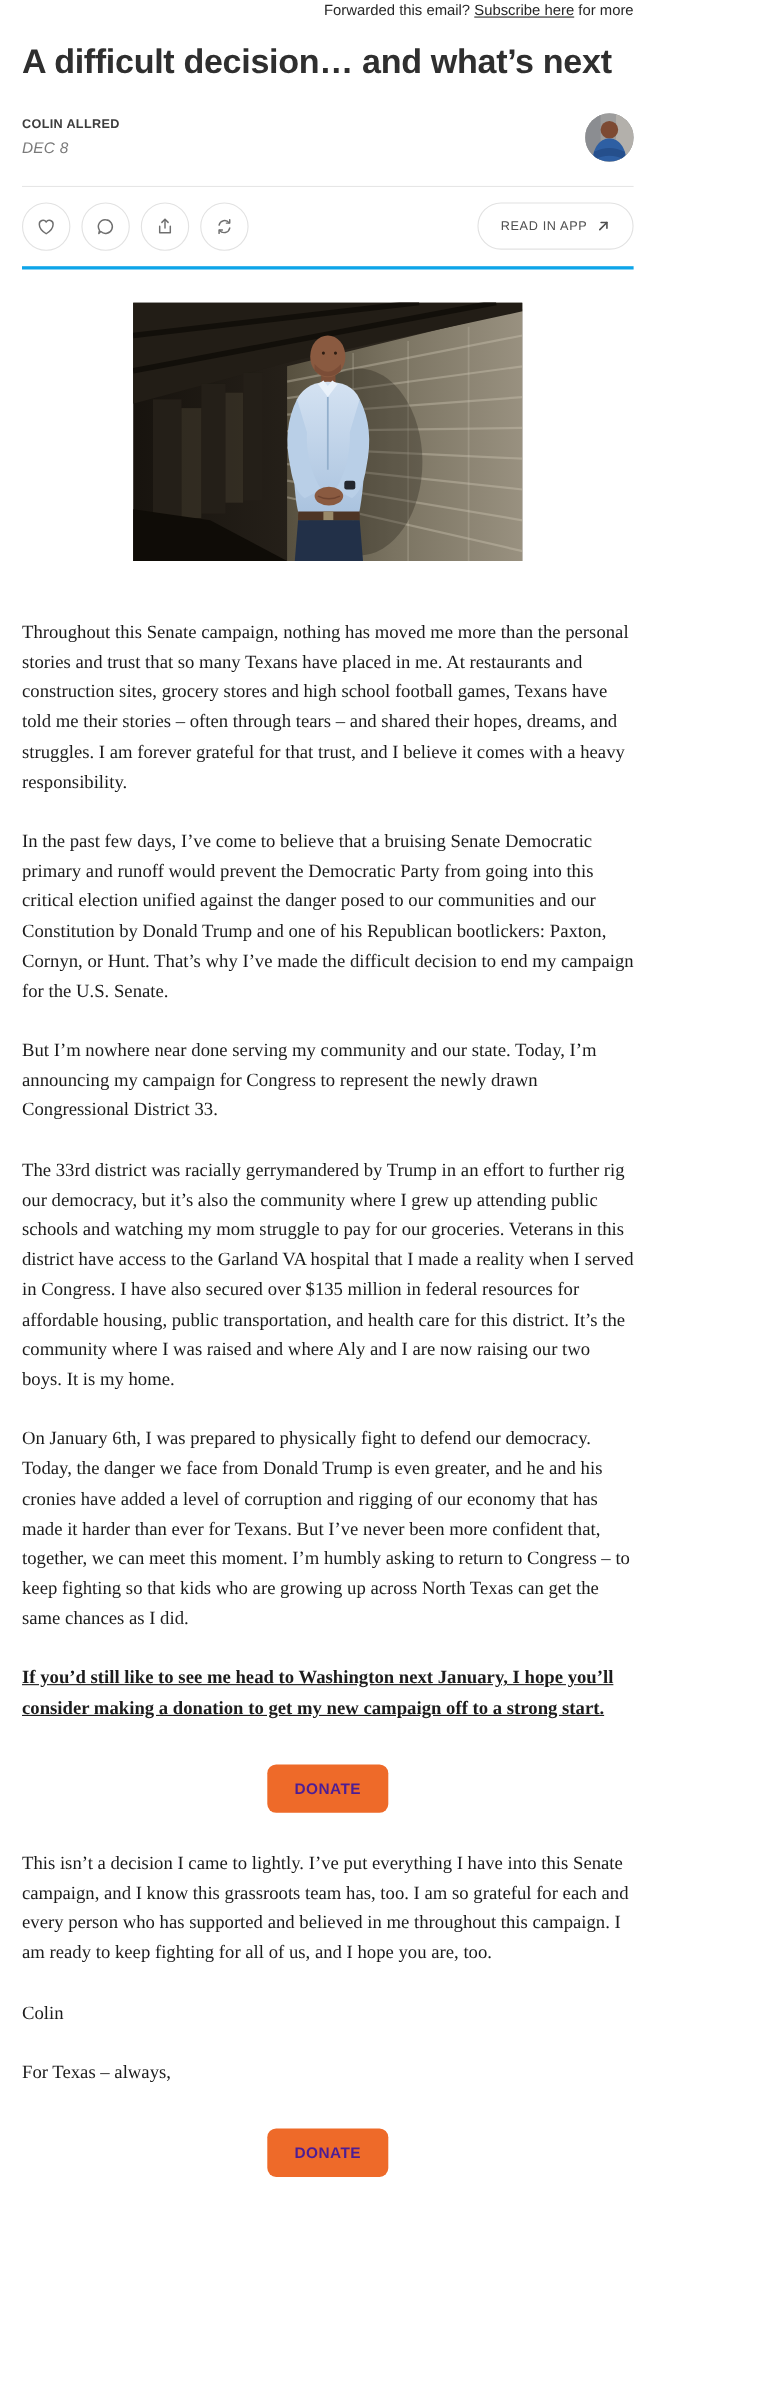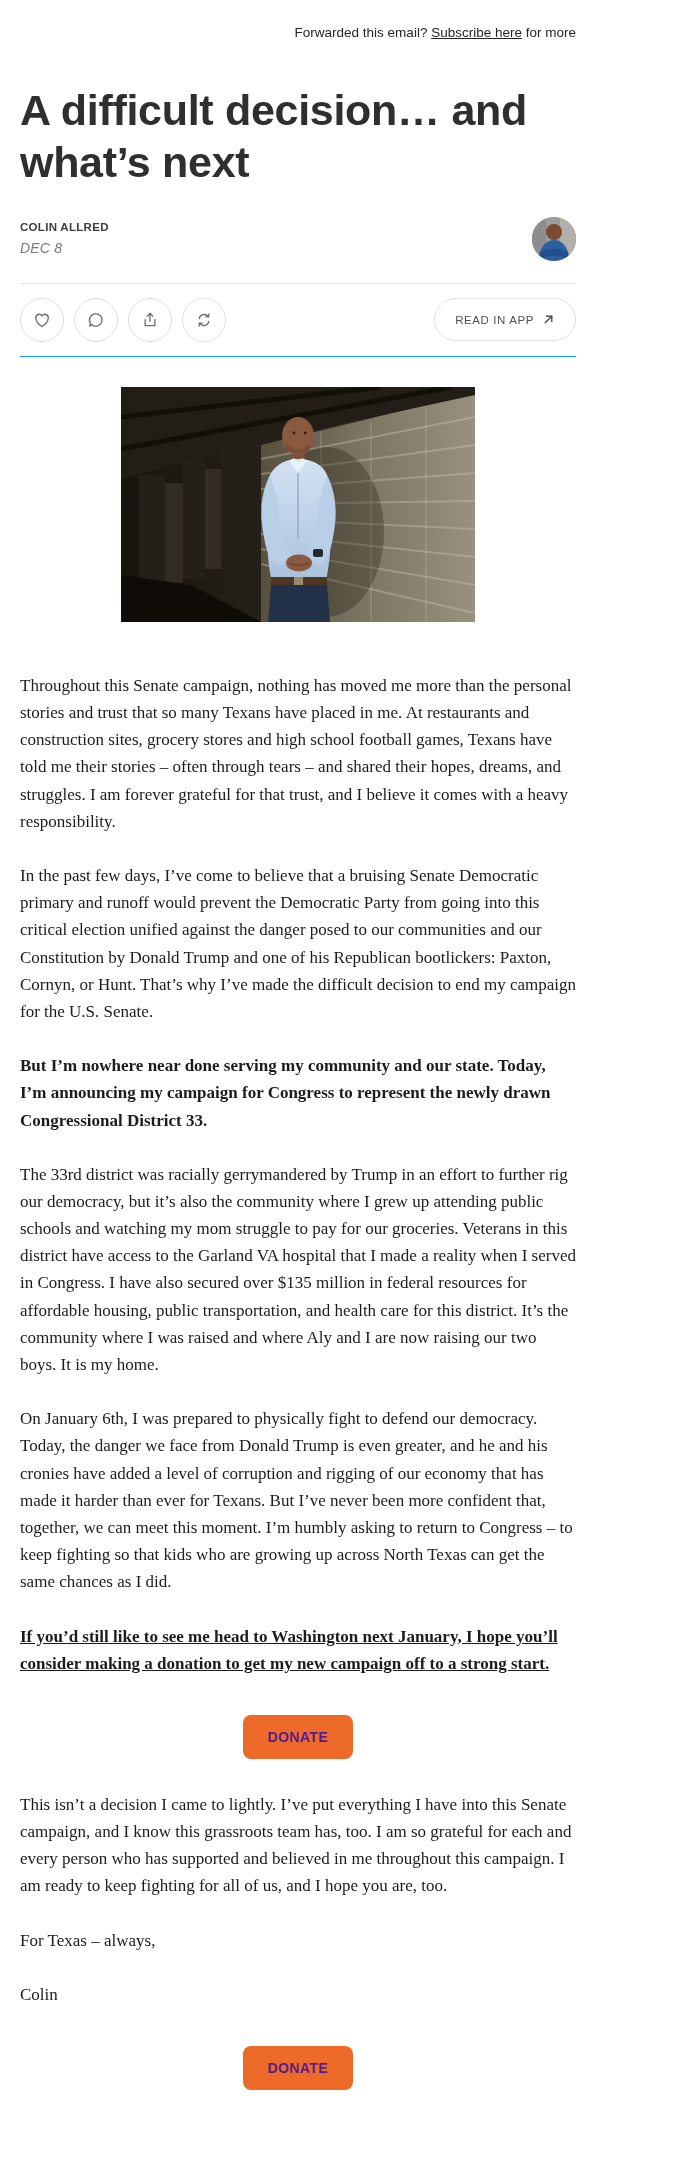--- a/index.html
+++ b/index.html
@@ -2,40 +2,40 @@
 <html><head>
 <meta charset="utf-8">
 <style>
   * { box-sizing: border-box; margin: 0; padding: 0; }
   html, body { background: #ffffff; }
   body {
     width: 700px;
     font-family: "Liberation Sans", sans-serif;
     color: #1c1c1c;
   }
-  .page { width: 596px; padding-top: 23px; }
+  .page { width: 596px; padding-top: 0; }
   .container { width: 556px; margin: 0 auto; }
 
   
   .fwd-header {
     text-align: right;
     font-size: 13.5px;
     color: #262626;
     padding-top: 2px;
   }
   .fwd-header a, .subscribe-link {
     color: #262626;
     text-decoration: underline;
     cursor: pointer;
   }
 
   
   .post-title {
-    margin-top: 44px;
-    font-size: 43px;
+    margin-top: 20px;
+    font-size: 31px;
     line-height: 1.22;
     font-weight: 700;
     color: #2f2f2f;
     letter-spacing: -0.3px;
   }
   .post-subtitle {
     margin-top: 14px;
     font-size: 20px;
     color: #6f6f6f;
     font-weight: 400;
@@ -66,21 +66,21 @@
     border-radius: 50%;
     overflow: hidden;
     flex: 0 0 auto;
     background: #9a9a9a;
   }
 
   
   .action-row {
     margin-top: 22px;
     border-top: 1px solid #e6e6e6;
-    border-bottom: 1px solid #0ea5e9;
+    border-bottom: 3px solid #0ea5e9;
     padding: 14px 0;
     display: flex;
     align-items: center;
     justify-content: space-between;
   }
   .action-icons { display: flex; gap: 10px; }
   .icon-btn {
     width: 44px; height: 44px;
     border-radius: 50%;
     border: 1px solid #e2e2e2;
@@ -111,21 +111,21 @@
   }
 
   
   .article {
     font-family: "Liberation Serif", serif;
     font-size: 17px;
     line-height: 1.6;
     color: #1c1c1c;
   }
   .article p { margin-bottom: 27px; }
-  .article .bold { font-weight: 700; }
+  .article .bold { font-weight: 400; }
   .article .link-para {
     font-weight: 700;
     text-decoration: underline;
     color: #1c1c1c;
     cursor: pointer;
     display: block;
   }
   .signoff { margin-bottom: 27px; }
 
   
@@ -304,22 +304,22 @@
       <p>On January 6th, I was prepared to physically fight to defend our democracy. Today, the danger we face from Donald Trump is even greater, and he and his cronies have added a level of corruption and rigging of our economy that has made it harder than ever for Texans. But I’ve never been more confident that, together, we can meet this moment. I’m humbly asking to return to Congress – to keep fighting so that kids who are growing up across North Texas can get the same chances as I did.</p>
       <p>
           <span class="link-para">If you’d still like to see me head to Washington next January, I hope you’ll consider making a donation to get my new campaign off to a strong start.</span>
         </p>
 
       <div class="donate-wrap">
         <button class="donate-btn">DONATE</button>
       </div>
 
       <p>This isn’t a decision I came to lightly. I’ve put everything I have into this Senate campaign, and I know this grassroots team has, too. I am so grateful for each and every person who has supported and believed in me throughout this campaign. I am ready to keep fighting for all of us, and I hope you are, too.</p>
+      <p class="signoff">Colin</p>
       <p class="signoff">For Texas – always,</p>
-      <p class="signoff">Colin</p>
 
       <div class="donate-wrap">
         <button class="donate-btn">DONATE</button>
       </div>
     </div>
 
   </div>
 </div>
 
 </body></html>

